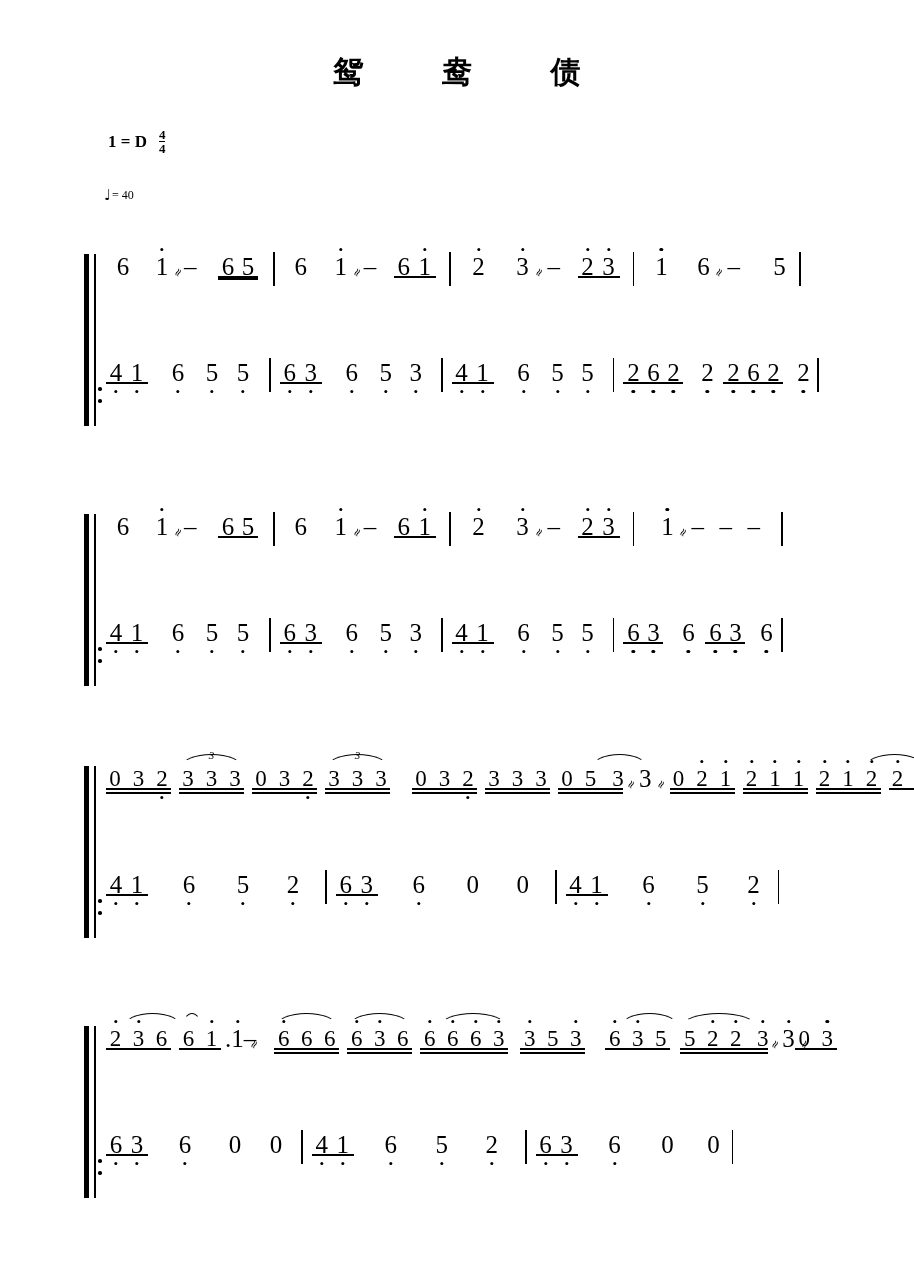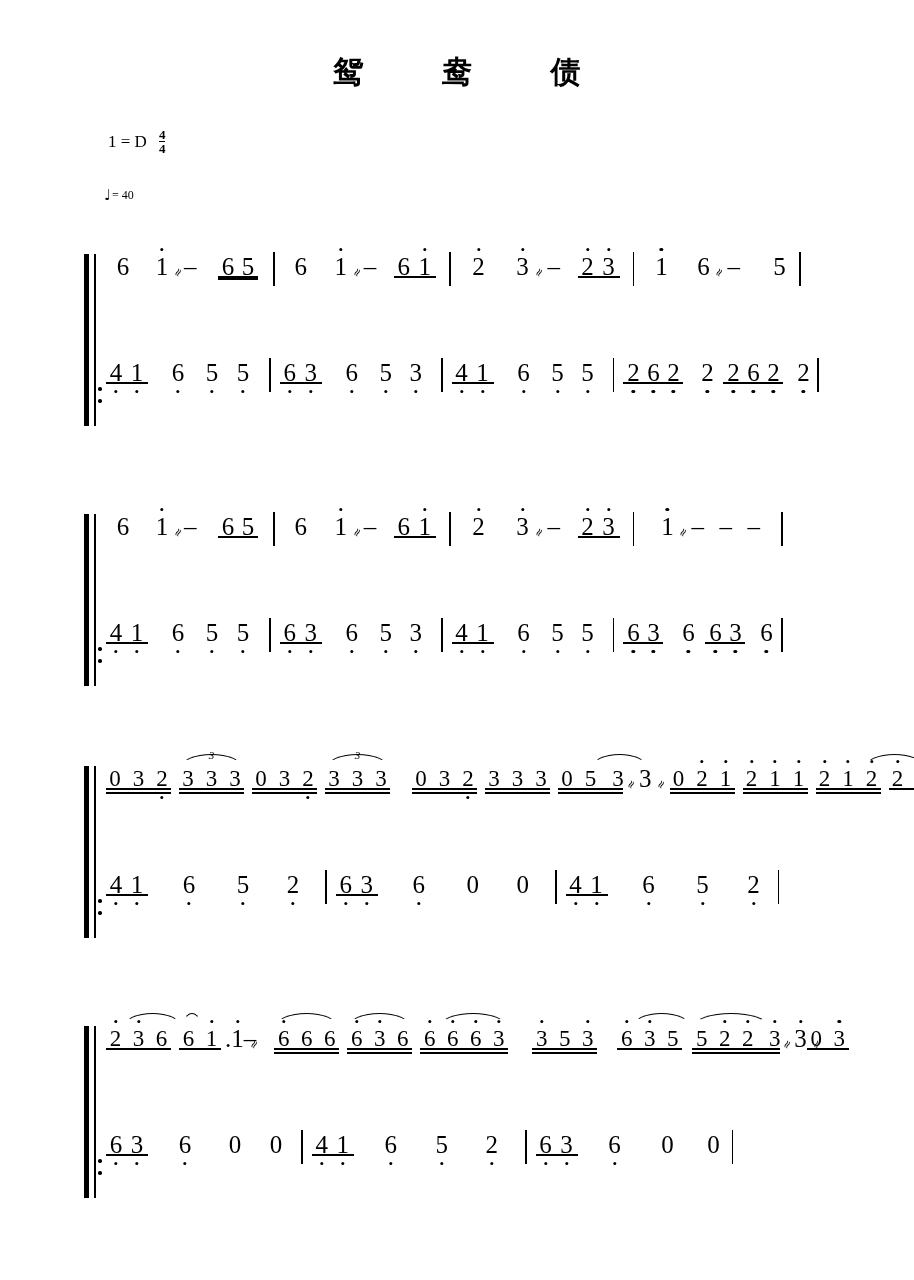--- a/index.html
+++ b/index.html
@@ -42,21 +42,21 @@
     position: absolute;
     top: 128px;
     left: 108px;
     font-family: "Liberation Serif", serif;
     font-size: 17px;
     display: flex;
     align-items: center;
     gap: 4px;
   }
   .keysig .one {
-    font-weight: normal;
+    font-weight: bold;
     font-size: 17px;
   }
   .meter {
     display: inline-block;
     text-align: center;
     line-height: 1.0;
     font-weight: bold;
     font-size: 13px;
     margin-left: 8px;
     position: relative;
@@ -555,21 +555,21 @@
           <span style="position:absolute;left:0;right:0;bottom:-2px;height:1.6px;background:#000"></span>
         </span>
         <span class="grp" style="margin-right:8px">
           <span class="slur" style="left:2px;right:2px;top:-13px"></span>
           <span class="n" style="width:19px;font-size:23px"><span class="g">6<span class="oct-hi"></span></span></span>
           <span class="n" style="width:19px;font-size:23px"><span class="g">3<span class="oct-hi"></span></span></span>
           <span class="n" style="width:19px;font-size:23px"><span class="g">6</span></span>
           <span style="position:absolute;left:0;right:0;bottom:2px;height:1.6px;background:#000"></span>
           <span style="position:absolute;left:0;right:0;bottom:-2px;height:1.6px;background:#000"></span>
         </span>
-        <span class="grp" style="margin-right:24px">
+        <span class="grp" style="margin-right:12px">
           <span class="slur" style="left:20px;right:2px;top:-13px"></span>
           <span class="n" style="width:19px;font-size:23px"><span class="g">6<span class="oct-hi"></span></span></span>
           <span class="n" style="width:19px;font-size:23px"><span class="g">6<span class="oct-hi"></span></span></span>
           <span class="n" style="width:19px;font-size:23px"><span class="g">6<span class="oct-hi"></span></span></span>
           <span class="n" style="width:19px;font-size:23px"><span class="g">3<span class="oct-hi"></span></span></span>
           <span style="position:absolute;left:0;right:0;bottom:2px;height:1.6px;background:#000"></span>
           <span style="position:absolute;left:0;right:0;bottom:-2px;height:1.6px;background:#000"></span>
         </span>
         <span class="grp" style="margin-right:2px">
           <span class="n" style="width:19px;font-size:23px"><span class="g">3<span class="oct-hi"></span></span></span>

